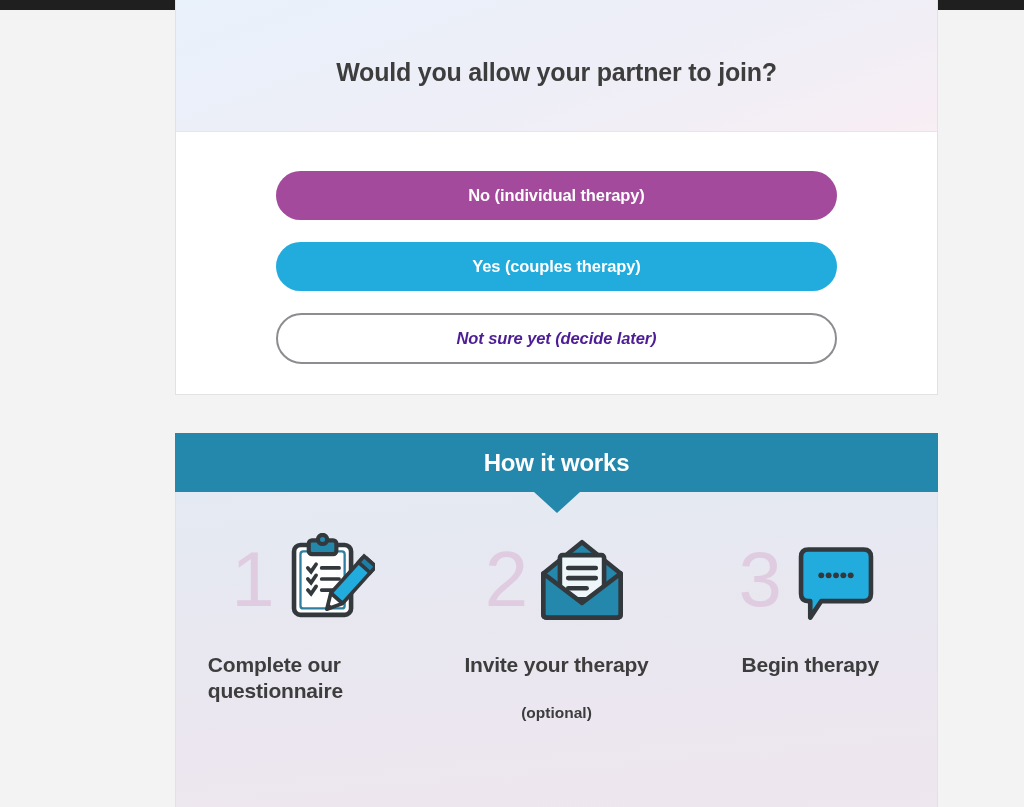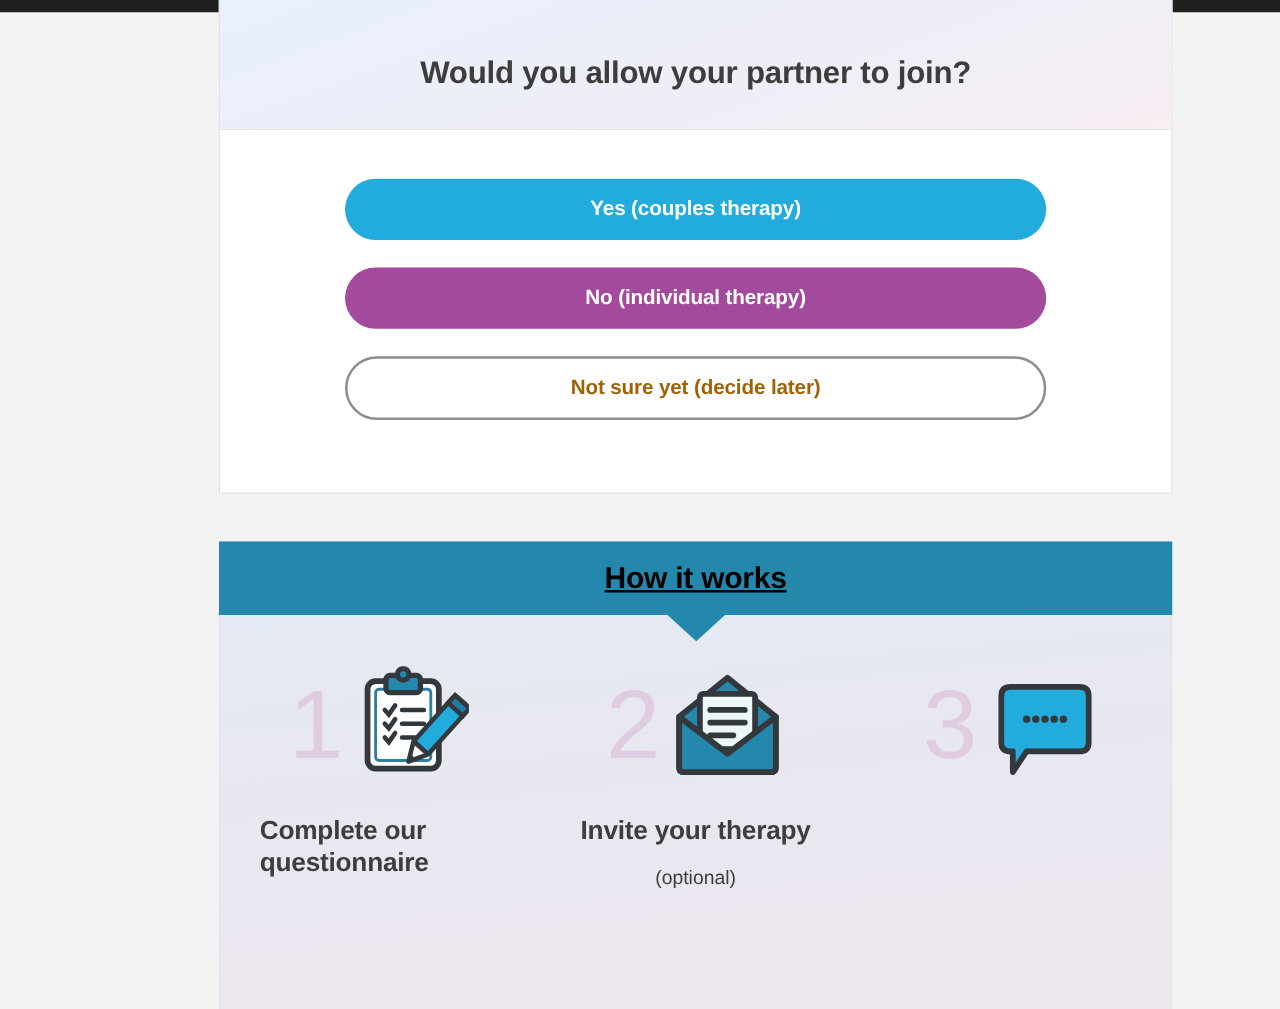--- a/index.html
+++ b/index.html
@@ -42,21 +42,21 @@
     border: 1px solid #e2e2e4;
     box-sizing: border-box;
   }
 
   
   #question-card {
     top: -11px;
     height: 396px;
   }
   .question-header {
-    height: 104px;
+    height: 132px;
     background: linear-gradient(160deg, #e9f1fb 0%, #eeeef7 55%, #f8eef4 100%);
     border-bottom: 1px solid #e6e6ea;
     display: flex;
     align-items: center;
     justify-content: center;
     box-sizing: border-box;
     padding-top: 14px;
   }
   .question-title {
     font-size: 25px;
@@ -82,24 +82,25 @@
     margin-bottom: 22px;
     cursor: pointer;
     box-sizing: border-box;
     font-family: "Liberation Sans", sans-serif;
     padding: 0;
   }
   .answer-btn.primary   { background: #22ABDD; color: #ffffff; }
   .answer-btn.secondary { background: #A34A9C; color: #ffffff; }
   .answer-btn.outline {
     background: #ffffff;
-    color: #a16207;
+    color: #4c1d95;
     border: 2px solid #8d8d91;
     line-height: 45px;
     height: 51px;
+    font-style: italic;
   }
 
   
   #how-card {
     top: 423px;
     height: 384px;
     border: none;
     background: transparent;
     overflow: hidden;
   }
@@ -107,23 +108,22 @@
     position: relative;
     height: 59px;
     background: #2487AC;
     display: flex;
     align-items: center;
     justify-content: center;
   }
   .how-title {
     font-size: 24px;
     font-weight: bold;
-    color: #000000;
+    color: #ffffff;
     letter-spacing: -0.2px;
-    text-decoration: underline;
   }
   .how-notch {
     position: absolute;
     left: 50%;
     bottom: -21px;
     margin-left: -23px;
     width: 0; height: 0;
     border-left: 23px solid transparent;
     border-right: 23px solid transparent;
     border-top: 21px solid #2487AC;
@@ -163,45 +163,45 @@
     margin-top: 18px;
     font-size: 21px;
     font-weight: bold;
     color: #3d3d3d;
     text-align: left;
     line-height: 1.25;
     letter-spacing: -0.2px;
     max-width: 190px;
   }
   .step-sub {
-    margin-top: 16px;
+    margin-top: 26px;
     font-size: 15.5px;
-    font-weight: normal;
+    font-weight: bold;
     color: #3d3d3d;
     text-align: center;
   }
 </style>
 </head>
 <body>
 
 <div class="chrome-bar"></div>
 
 <div class="page">
 
   <section class="card" id="question-card">
 
     <div class="question-header">
       <h1 class="question-title">Would you allow your partner to join?</h1>
     </div>
 
     <div class="answers">
 
+      <button class="answer-btn secondary">No (individual therapy)</button>
+
       <button class="answer-btn primary">Yes (couples therapy)</button>
-
-      <button class="answer-btn secondary">No (individual therapy)</button>
 
       <button class="answer-btn outline">Not sure yet (decide later)</button>
 
     </div>
   </section>
 
   <section class="card" id="how-card">
 
     <div class="how-header">
       <h2 class="how-title">How it works</h2>
@@ -265,18 +265,19 @@
                      L34 74 L22 92 L22 74 L20 74 Q12 74 12 66 Z" fill="#22ABDD" stroke="#33383c" stroke-width="5" stroke-linejoin="round"></path>
             <g fill="#33383c">
               <circle cx="34" cy="46" r="3.2"></circle>
               <circle cx="42" cy="46" r="3.2"></circle>
               <circle cx="50" cy="46" r="3.2"></circle>
               <circle cx="58" cy="46" r="3.2"></circle>
               <circle cx="66" cy="46" r="3.2"></circle>
             </g>
           </svg>
         </div>
+        <div class="step-label">Begin therapy</div>
       </div>
 
     </div>
   </section>
 
 </div>
 
 </body></html>

